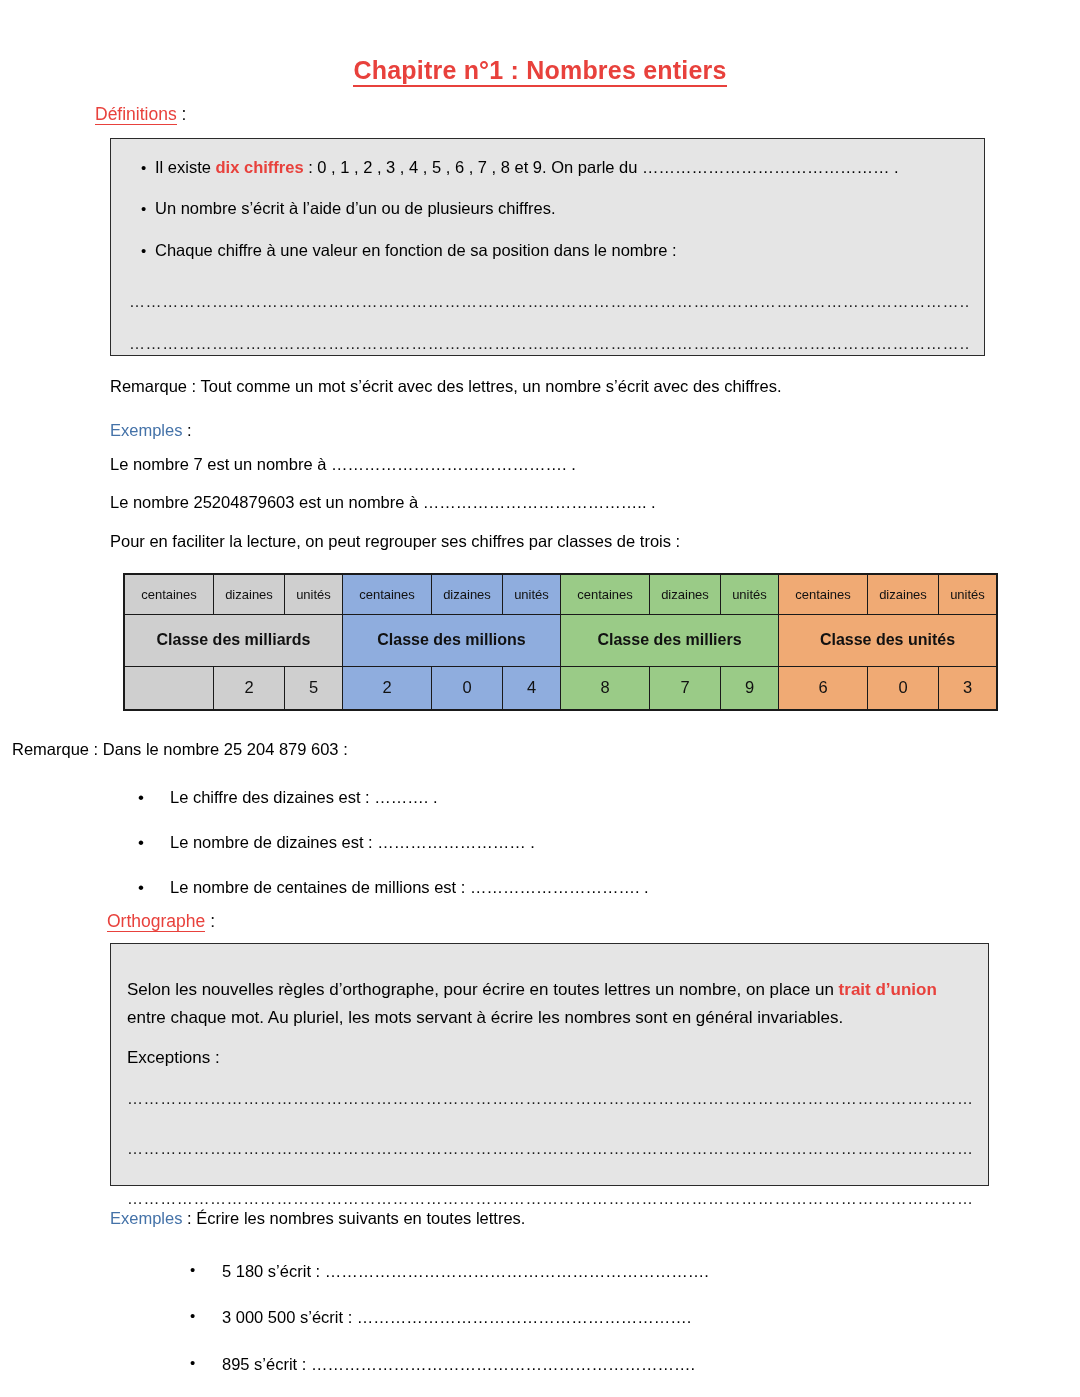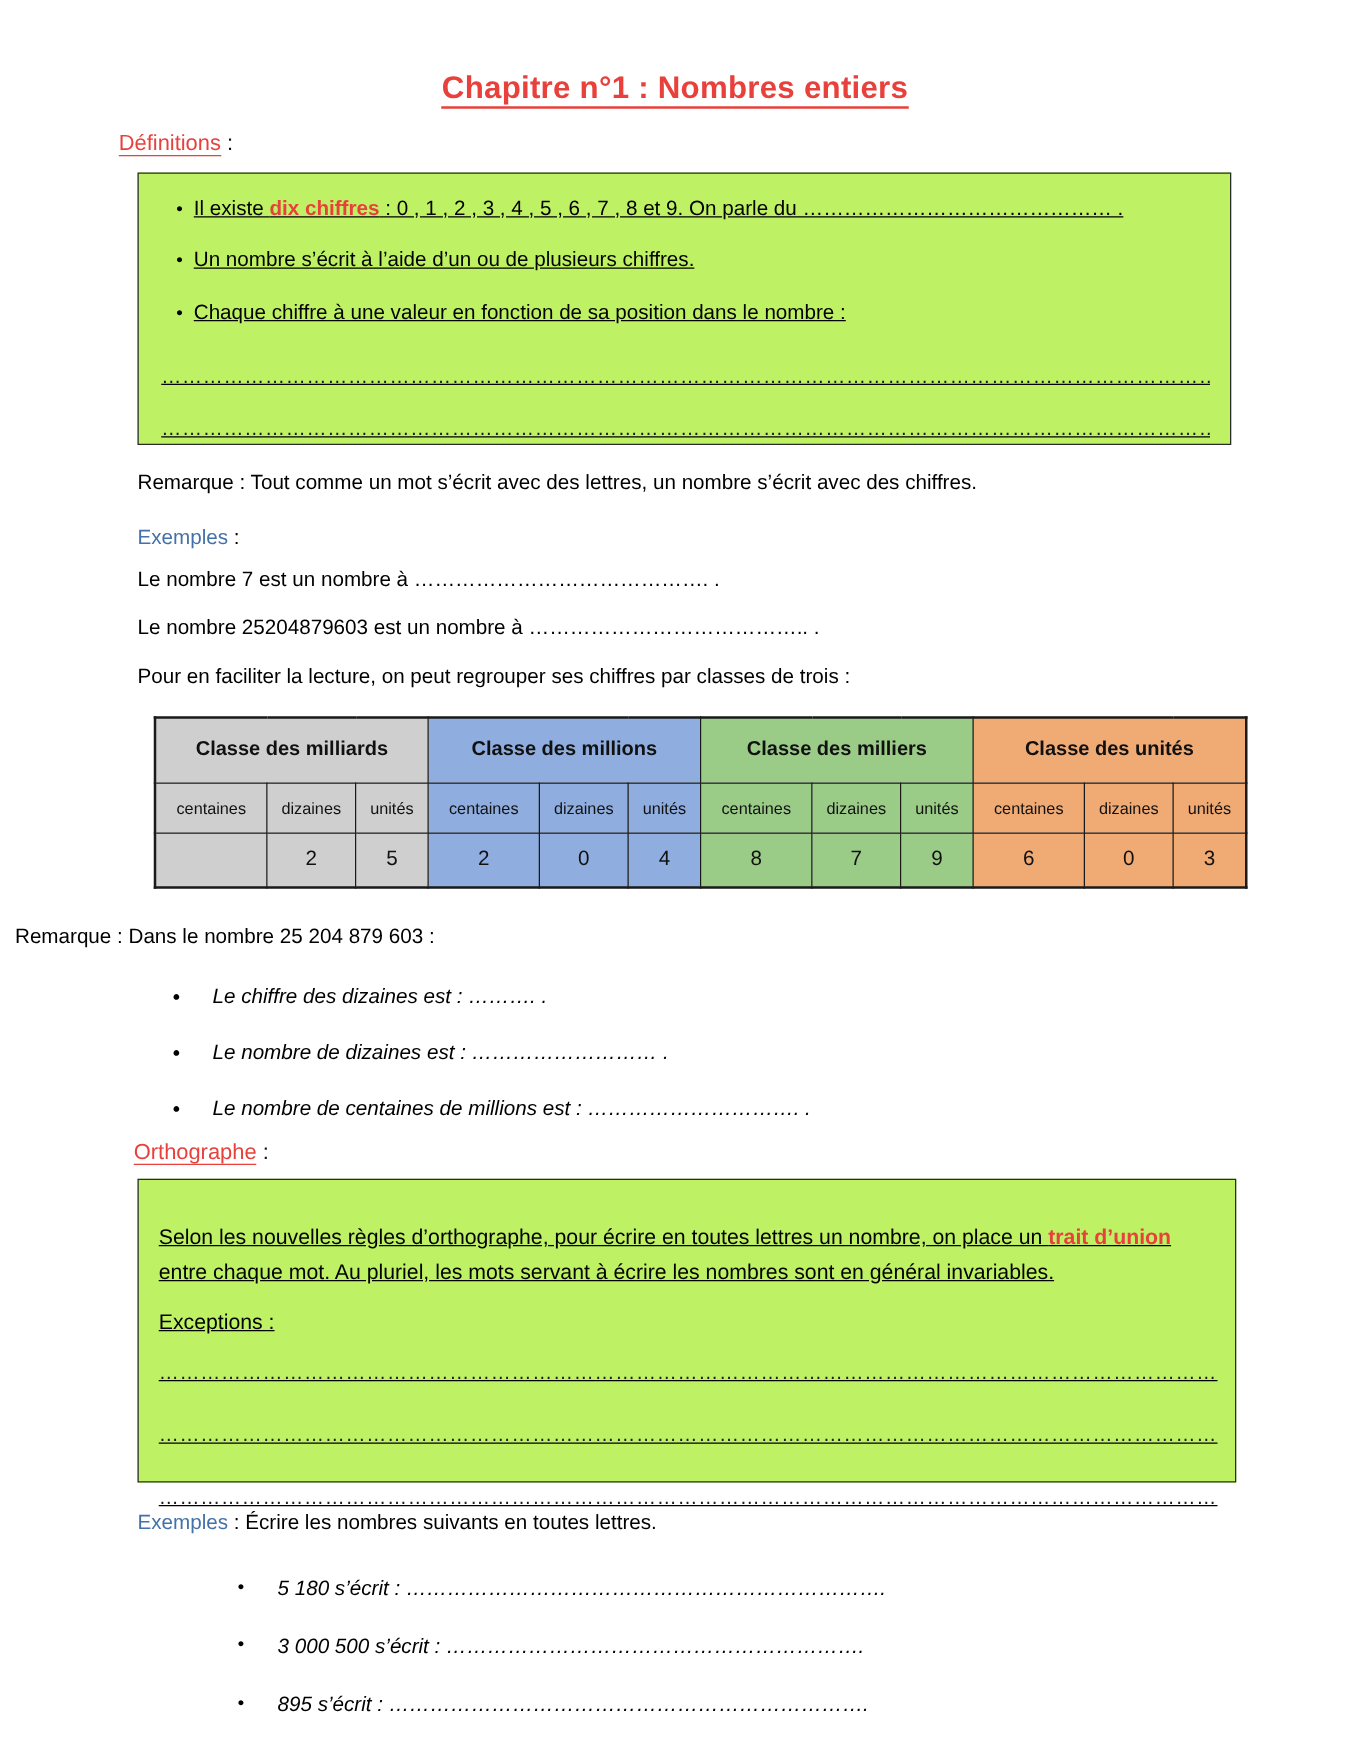--- a/index.html
+++ b/index.html
@@ -51,24 +51,23 @@
     padding-bottom: 0px;
   }
   .section-head .colon {
     color: #111111;
   }
   #definitions-head { padding-left: 95px; padding-top: 19px; }
   #orthographe-head { padding-left: 107px; padding-top: 14px; }
 
   
   .blue-box {
-    background: #bef264;
+    background: #e5e5e5;
     border: 1.4px solid #2b2b2b;
     box-sizing: border-box;
-    text-decoration: underline;
   }
   #definitions-box {
     margin: 13px 0 0 110px;
     width: 875px;
     height: 218px;
     padding: 18px 16px 0 16px;
   }
   #orthographe-box {
     margin: 11px 0 0 110px;
     width: 879px;
@@ -178,21 +177,20 @@
   .task-list {
     list-style: none;
     margin: 0;
     padding: 0;
   }
   .task-list li {
     font-size: 16.5px;
     line-height: 1.25;
     white-space: nowrap;
     position: relative;
-    font-style: italic;
   }
   #remark-list li {
     padding: 0 0 0 170px;
     margin-top: 24px;
   }
   #remark-list li:before {
     content: "\2022";
     position: absolute;
     left: 138px;
     font-size: 17px;
@@ -232,38 +230,38 @@
   <p class="body-line" id="examples-head-1"><span class="ex-blue">Exemples</span><span> :</span></p>
 
   <p class="body-line" id="ex-line-1">Le nombre 7 est un nombre à ……………………………………. .</p>
   <p class="body-line" id="ex-line-2">Le nombre 25204879603 est un nombre à ………………………………….. .</p>
   <p class="body-line" id="ex-line-3">Pour en faciliter la lecture, on peut regrouper ses chiffres par classes de trois :</p>
 
   <div class="table-wrap">
     <table class="pv">
       <tbody>
           <tr>
-        <td class="class-head" colspan="3" style="background:#cfcfcf">Classe des milliards</td>
-        <td class="class-head" colspan="3" style="background:#8fadde">Classe des millions</td>
-        <td class="class-head" colspan="3" style="background:#9acb87">Classe des milliers</td>
-        <td class="class-head" colspan="3" style="background:#f0aa74">Classe des unités</td>
-      </tr>
-      <tr>
         <td class="sub-head col-c" style="background:#cfcfcf">centaines</td>
         <td class="sub-head col-d" style="background:#cfcfcf">dizaines</td>
         <td class="sub-head col-u" style="background:#cfcfcf">unités</td>
         <td class="sub-head col-c" style="background:#8fadde">centaines</td>
         <td class="sub-head col-d" style="background:#8fadde">dizaines</td>
         <td class="sub-head col-u" style="background:#8fadde">unités</td>
         <td class="sub-head col-c" style="background:#9acb87">centaines</td>
         <td class="sub-head col-d" style="background:#9acb87">dizaines</td>
         <td class="sub-head col-u" style="background:#9acb87">unités</td>
         <td class="sub-head col-c" style="background:#f0aa74">centaines</td>
         <td class="sub-head col-d" style="background:#f0aa74">dizaines</td>
         <td class="sub-head col-u" style="background:#f0aa74">unités</td>
+      </tr>
+      <tr>
+        <td class="class-head" colspan="3" style="background:#cfcfcf">Classe des milliards</td>
+        <td class="class-head" colspan="3" style="background:#8fadde">Classe des millions</td>
+        <td class="class-head" colspan="3" style="background:#9acb87">Classe des milliers</td>
+        <td class="class-head" colspan="3" style="background:#f0aa74">Classe des unités</td>
       </tr>
       <tr>
         <td class="digit" style="background:#cfcfcf"></td>
         <td class="digit" style="background:#cfcfcf">2</td>
         <td class="digit" style="background:#cfcfcf">5</td>
         <td class="digit" style="background:#8fadde">2</td>
         <td class="digit" style="background:#8fadde">0</td>
         <td class="digit" style="background:#8fadde">4</td>
         <td class="digit" style="background:#9acb87">8</td>
         <td class="digit" style="background:#9acb87">7</td>

